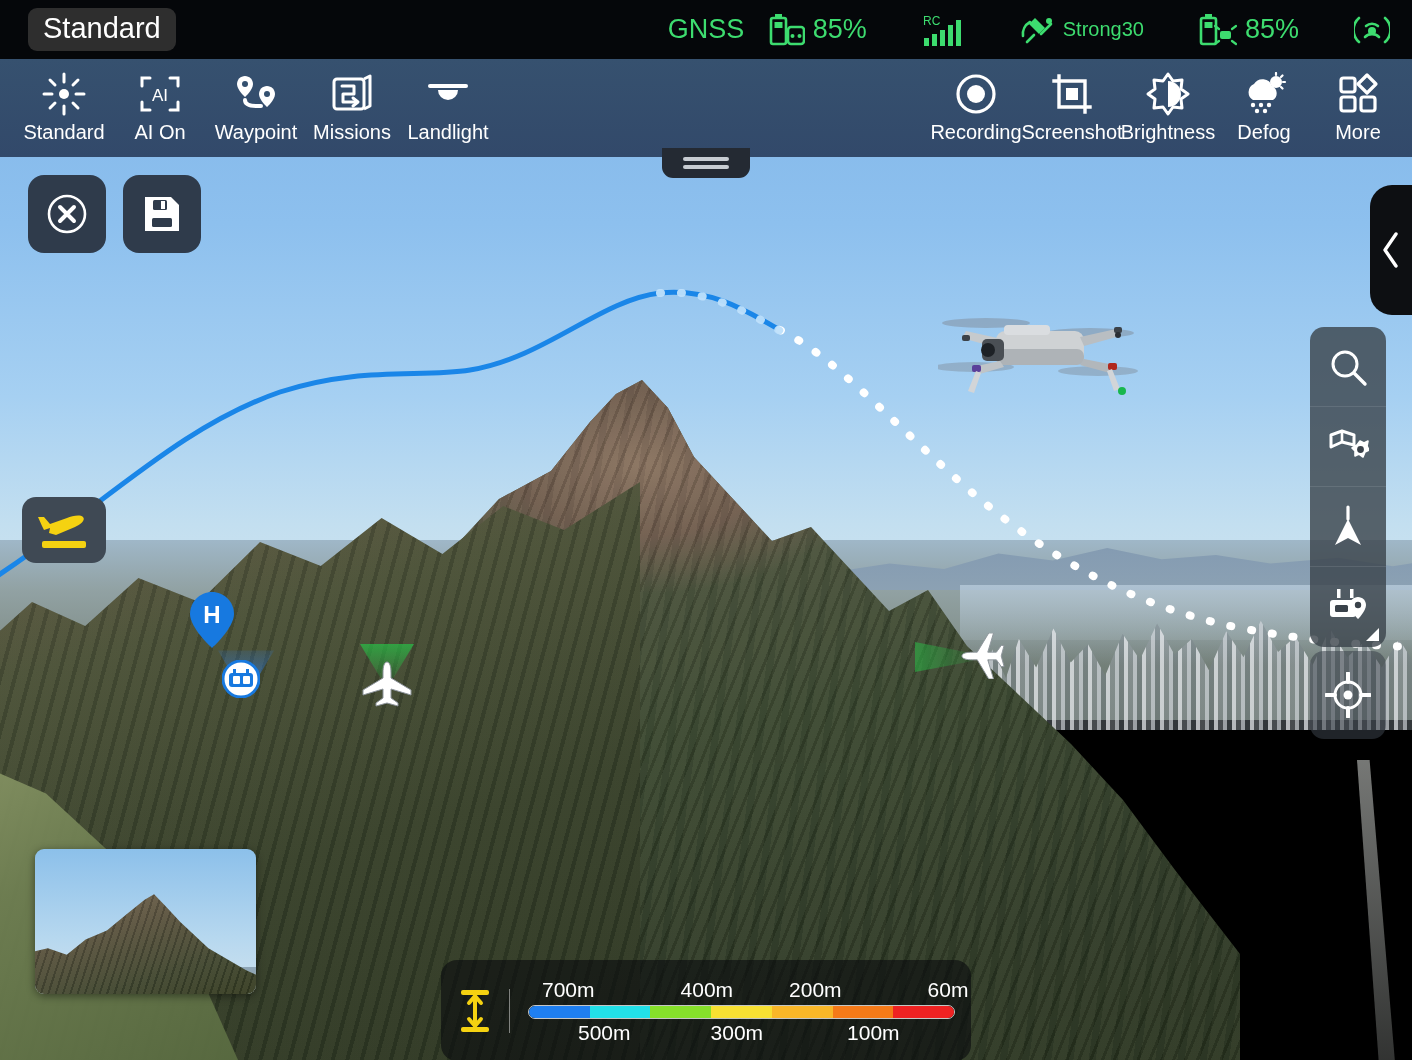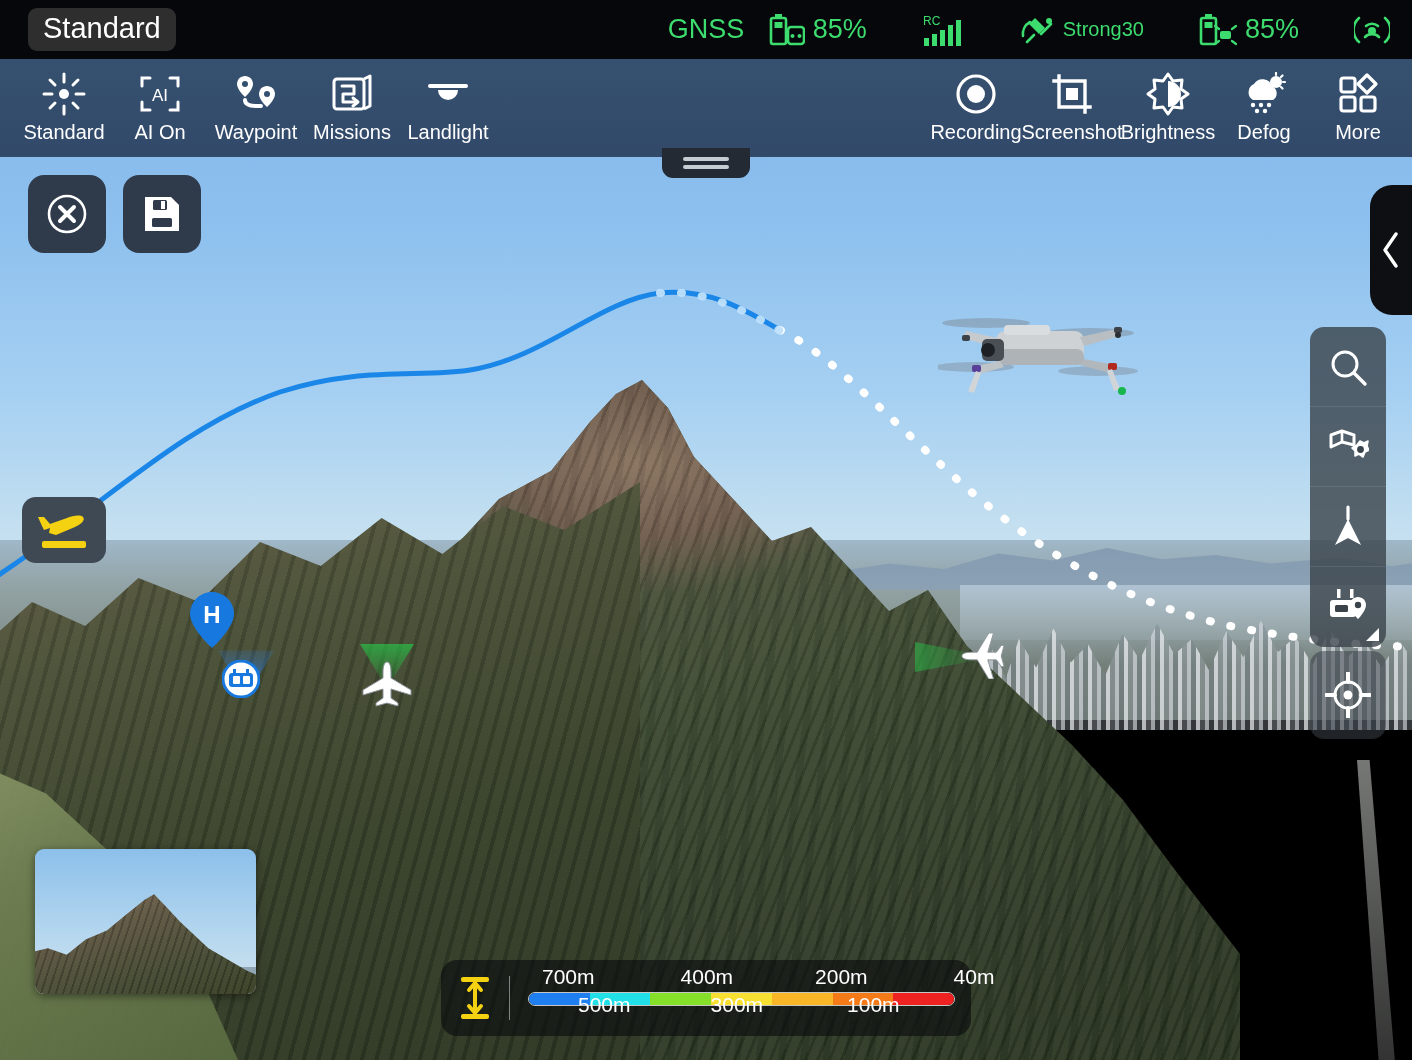--- a/index.html
+++ b/index.html
@@ -246,32 +246,32 @@
     opacity: .6;
   }
   #pip .p-far {
     position: absolute; left: 150px; top: 118px; width: 80px; height: 30px;
     background: linear-gradient(to bottom, #8fa6b8, #97a59a);
   }
 
   
   #alt-legend {
     position: absolute; left: 441px; top: 960px;
-    width: 530px; height: 76px;
+    width: 530px; height: 101px;
     background: rgba(10,12,14,.62);
     border-radius: 16px;
     display: flex; align-items: center;
     z-index: 30;
   }
   .alt-icon { width: 68px; display: flex; align-items: center; justify-content: center; }
   .alt-sep { width: 1px; height: 44px; background: rgba(255,255,255,.45); }
   .alt-body { flex: 1; position: relative; height: 78px; margin: 0 16px 0 18px; }
   .alt-row { position: absolute; left: 0; right: 0; display: flex; }
   .alt-row.top { top: 6px; }
-  .alt-row.bottom { bottom: 20px; }
+  .alt-row.bottom { bottom: 5px; }
   .alt-lbl { color: #fff; font-size: 21px; }
   .alt-bar {
     position: absolute; left: 0; right: 0; top: 33px; height: 14px;
     border-radius: 7px; overflow: hidden; display: flex;
     border: 1px solid rgba(255,255,255,.75);
   }
   .alt-seg { flex: 1; height: 100%; }
 </style>
 </head>
 <body>
@@ -655,22 +655,22 @@
         <path d="M11 15 L17 8 L23 15" fill="none" stroke="#f5d211" stroke-width="4" stroke-linecap="round" stroke-linejoin="round"></path>
         <path d="M11 31 L17 38 L23 31" fill="none" stroke="#f5d211" stroke-width="4" stroke-linecap="round" stroke-linejoin="round"></path>
       </svg>
     </div>
     <div class="alt-sep"></div>
 
     <div class="alt-body">
       <div class="alt-row top">
         <span class="alt-lbl" style="margin-left:14px">700m</span>
         <span class="alt-lbl" style="margin-left:86px">400m</span>
-        <span class="alt-lbl" style="margin-left:82px">200m</span>
-        <span class="alt-lbl" style="margin-left:86px">40m</span>
+        <span class="alt-lbl" style="margin-left:56px">200m</span>
+        <span class="alt-lbl" style="margin-left:86px">60m</span>
       </div>
 
       <div class="alt-bar">
         <span class="alt-seg" style="background:#1f7ff0"></span>
         <span class="alt-seg" style="background:#22e0e8"></span>
         <span class="alt-seg" style="background:#86e02a"></span>
         <span class="alt-seg" style="background:#f7e032"></span>
         <span class="alt-seg" style="background:#f9b728"></span>
         <span class="alt-seg" style="background:#f57a18"></span>
         <span class="alt-seg" style="background:#ef2222"></span>

